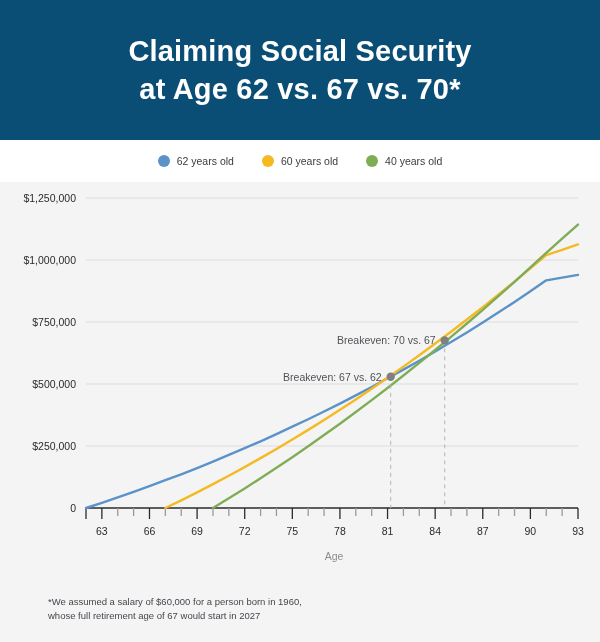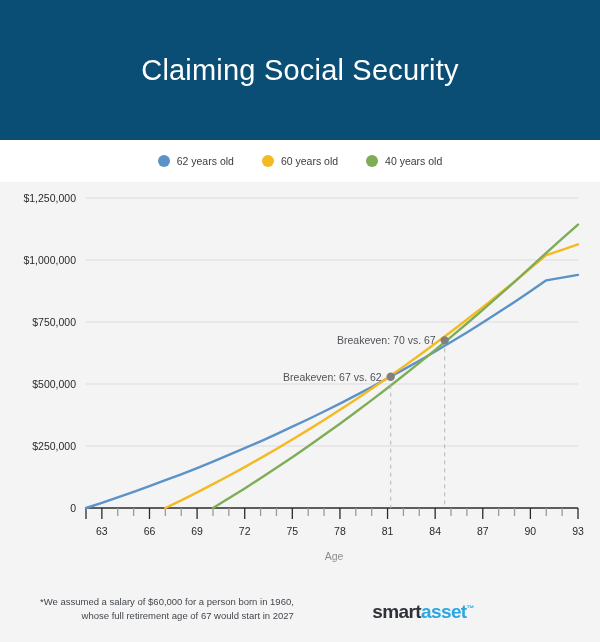--- a/index.html
+++ b/index.html
@@ -20,21 +20,21 @@
     background: #0a4e75;
     display: flex;
     flex-direction: column;
     align-items: center;
     justify-content: center;
     box-sizing: border-box;
   }
   .header .title-line {
     color: #ffffff;
     font-size: 29px;
-    font-weight: 400;
+    font-weight: 700;
     line-height: 38px;
     letter-spacing: 0.2px;
     text-align: center;
     white-space: nowrap;
   }
   .legend {
     width: 600px;
     height: 42px;
     background: #ffffff;
     display: flex;
@@ -61,26 +61,25 @@
     position: relative;
     width: 600px;
     height: 405px;
     background: #f4f4f5;
   }
   .chart-svg {
     display: block;
   }
   .footer {
     position: absolute;
-    left: 8px;
+    left: 16px;
     top: 587px;
     width: 488px;
     height: 55px;
     background: #f4f4f5;
-    text-align: right;
   }
   .footnote {
     position: absolute;
     left: 32px;
     top: 8px;
     font-size: 9.5px;
     color: #43474c;
     line-height: 14px;
     white-space: nowrap;
   }
@@ -100,20 +99,21 @@
     font-size: 8px;
     vertical-align: super;
   }
   .axis-text { font-family: "Liberation Sans", sans-serif; }
 </style>
 </head>
 <body>
 
 <div class="header">
   <div class="title-line">Claiming Social Security</div>
+  <div class="title-line">at Age 62 vs. 67 vs. 70*</div>
 </div>
 
 <div class="legend">
   <div class="legend-item">
     <span class="legend-swatch" style="background:#5b92c8"></span>
     <span class="legend-label">62 years old</span>
   </div>
   <div class="legend-item">
     <span class="legend-swatch" style="background:#f5b921"></span>
     <span class="legend-label">60 years old</span>
@@ -205,16 +205,13 @@
       </g>
     <text id="xaxis-title" x="334" y="378" text-anchor="middle" font-size="10.5" fill="#8a8d91" class="axis-text">Age</text>
   </svg>
 </div>
 
 <div class="footer">
   <div class="footnote">
     <div>*We assumed a salary of $60,000 for a person born in 1960,</div>
     <div>whose full retirement age of 67 would start in 2027</div>
   </div>
-  <div class="logo">
-    <span class="smart">smart</span><span class="asset">asset</span><span class="tm">™</span>
-  </div>
 </div>
 
 </body></html>

